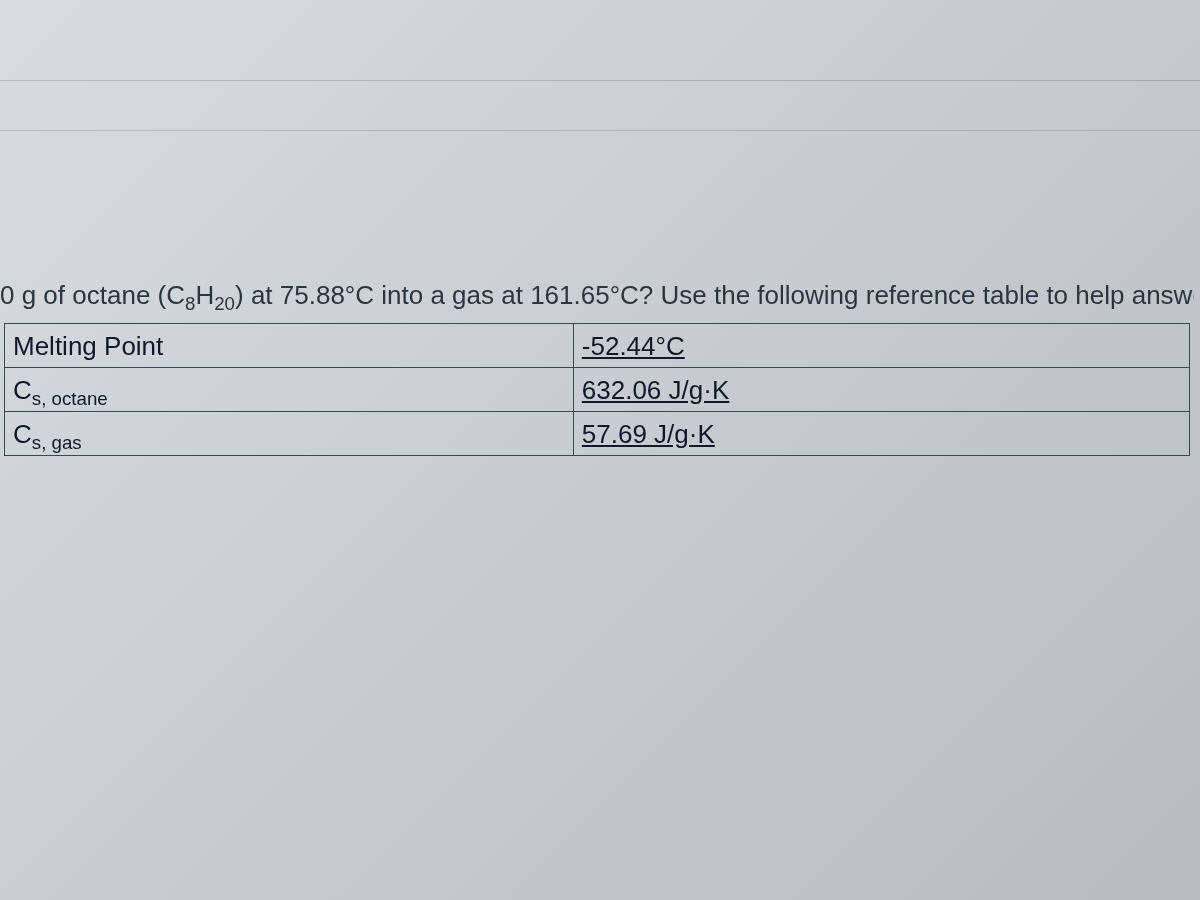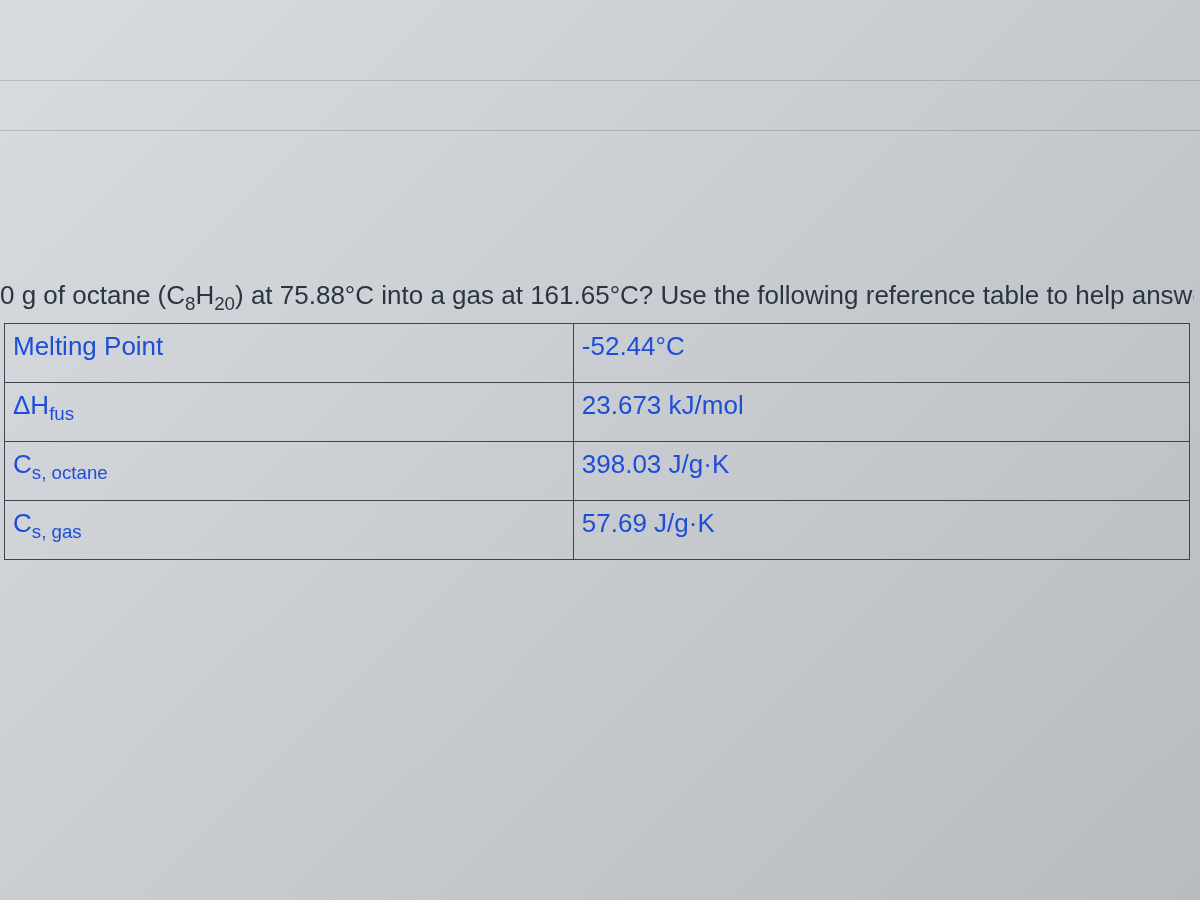--- a/index.html
+++ b/index.html
@@ -28,31 +28,32 @@
     white-space: nowrap;
     overflow: hidden;
   }
   table.ref-table {
     border-collapse: collapse;
     width: 1186px;
     margin-left: 4px;
   }
   table.ref-table td {
     border: 1.5px solid #3a4550;
-    padding: 4px 8px 18px 8px;
+    padding: 4px 8px 3px 8px;
     font-size: 26px;
-    color: #1d4ed8;
+    color: #0f172a;
     vertical-align: middle;
     height: 36px;
   }
   table.ref-table td.prop-col {
     width: 48%;
   }
   table.ref-table td.val-col {
     width: 52%;
+    text-decoration: underline;
   }
   sub {
     font-size: 0.72em;
     vertical-align: sub;
     line-height: 0;
   }
   .faint-rule {
     position: absolute;
     left: 0; right: 0;
     height: 1px;
@@ -73,26 +74,22 @@
     <span>0 g of octane (C</span><sub>8</sub><span>H</span><sub>20</sub><span>) at 75.88°C into a gas at 161.65°C?  Use the following reference table to help answer thi</span>
   </p>
 
   <table class="ref-table">
     <tbody>
       <tr>
         <td class="prop-col"><span>Melting Point</span></td>
         <td class="val-col"><span>-52.44°C</span></td>
       </tr>
       <tr>
-        <td class="prop-col"><span>ΔH</span><sub>fus</sub></td>
-        <td class="val-col"><span>23.673 kJ/mol</span></td>
-      </tr>
-      <tr>
         <td class="prop-col"><span>C</span><sub>s, octane</sub></td>
-        <td class="val-col"><span>398.03 J/g·K</span></td>
+        <td class="val-col"><span>632.06 J/g·K</span></td>
       </tr>
       <tr>
         <td class="prop-col"><span>C</span><sub>s, gas</sub></td>
         <td class="val-col"><span>57.69 J/g·K</span></td>
       </tr>
     </tbody>
   </table>
 
 </div>
 

